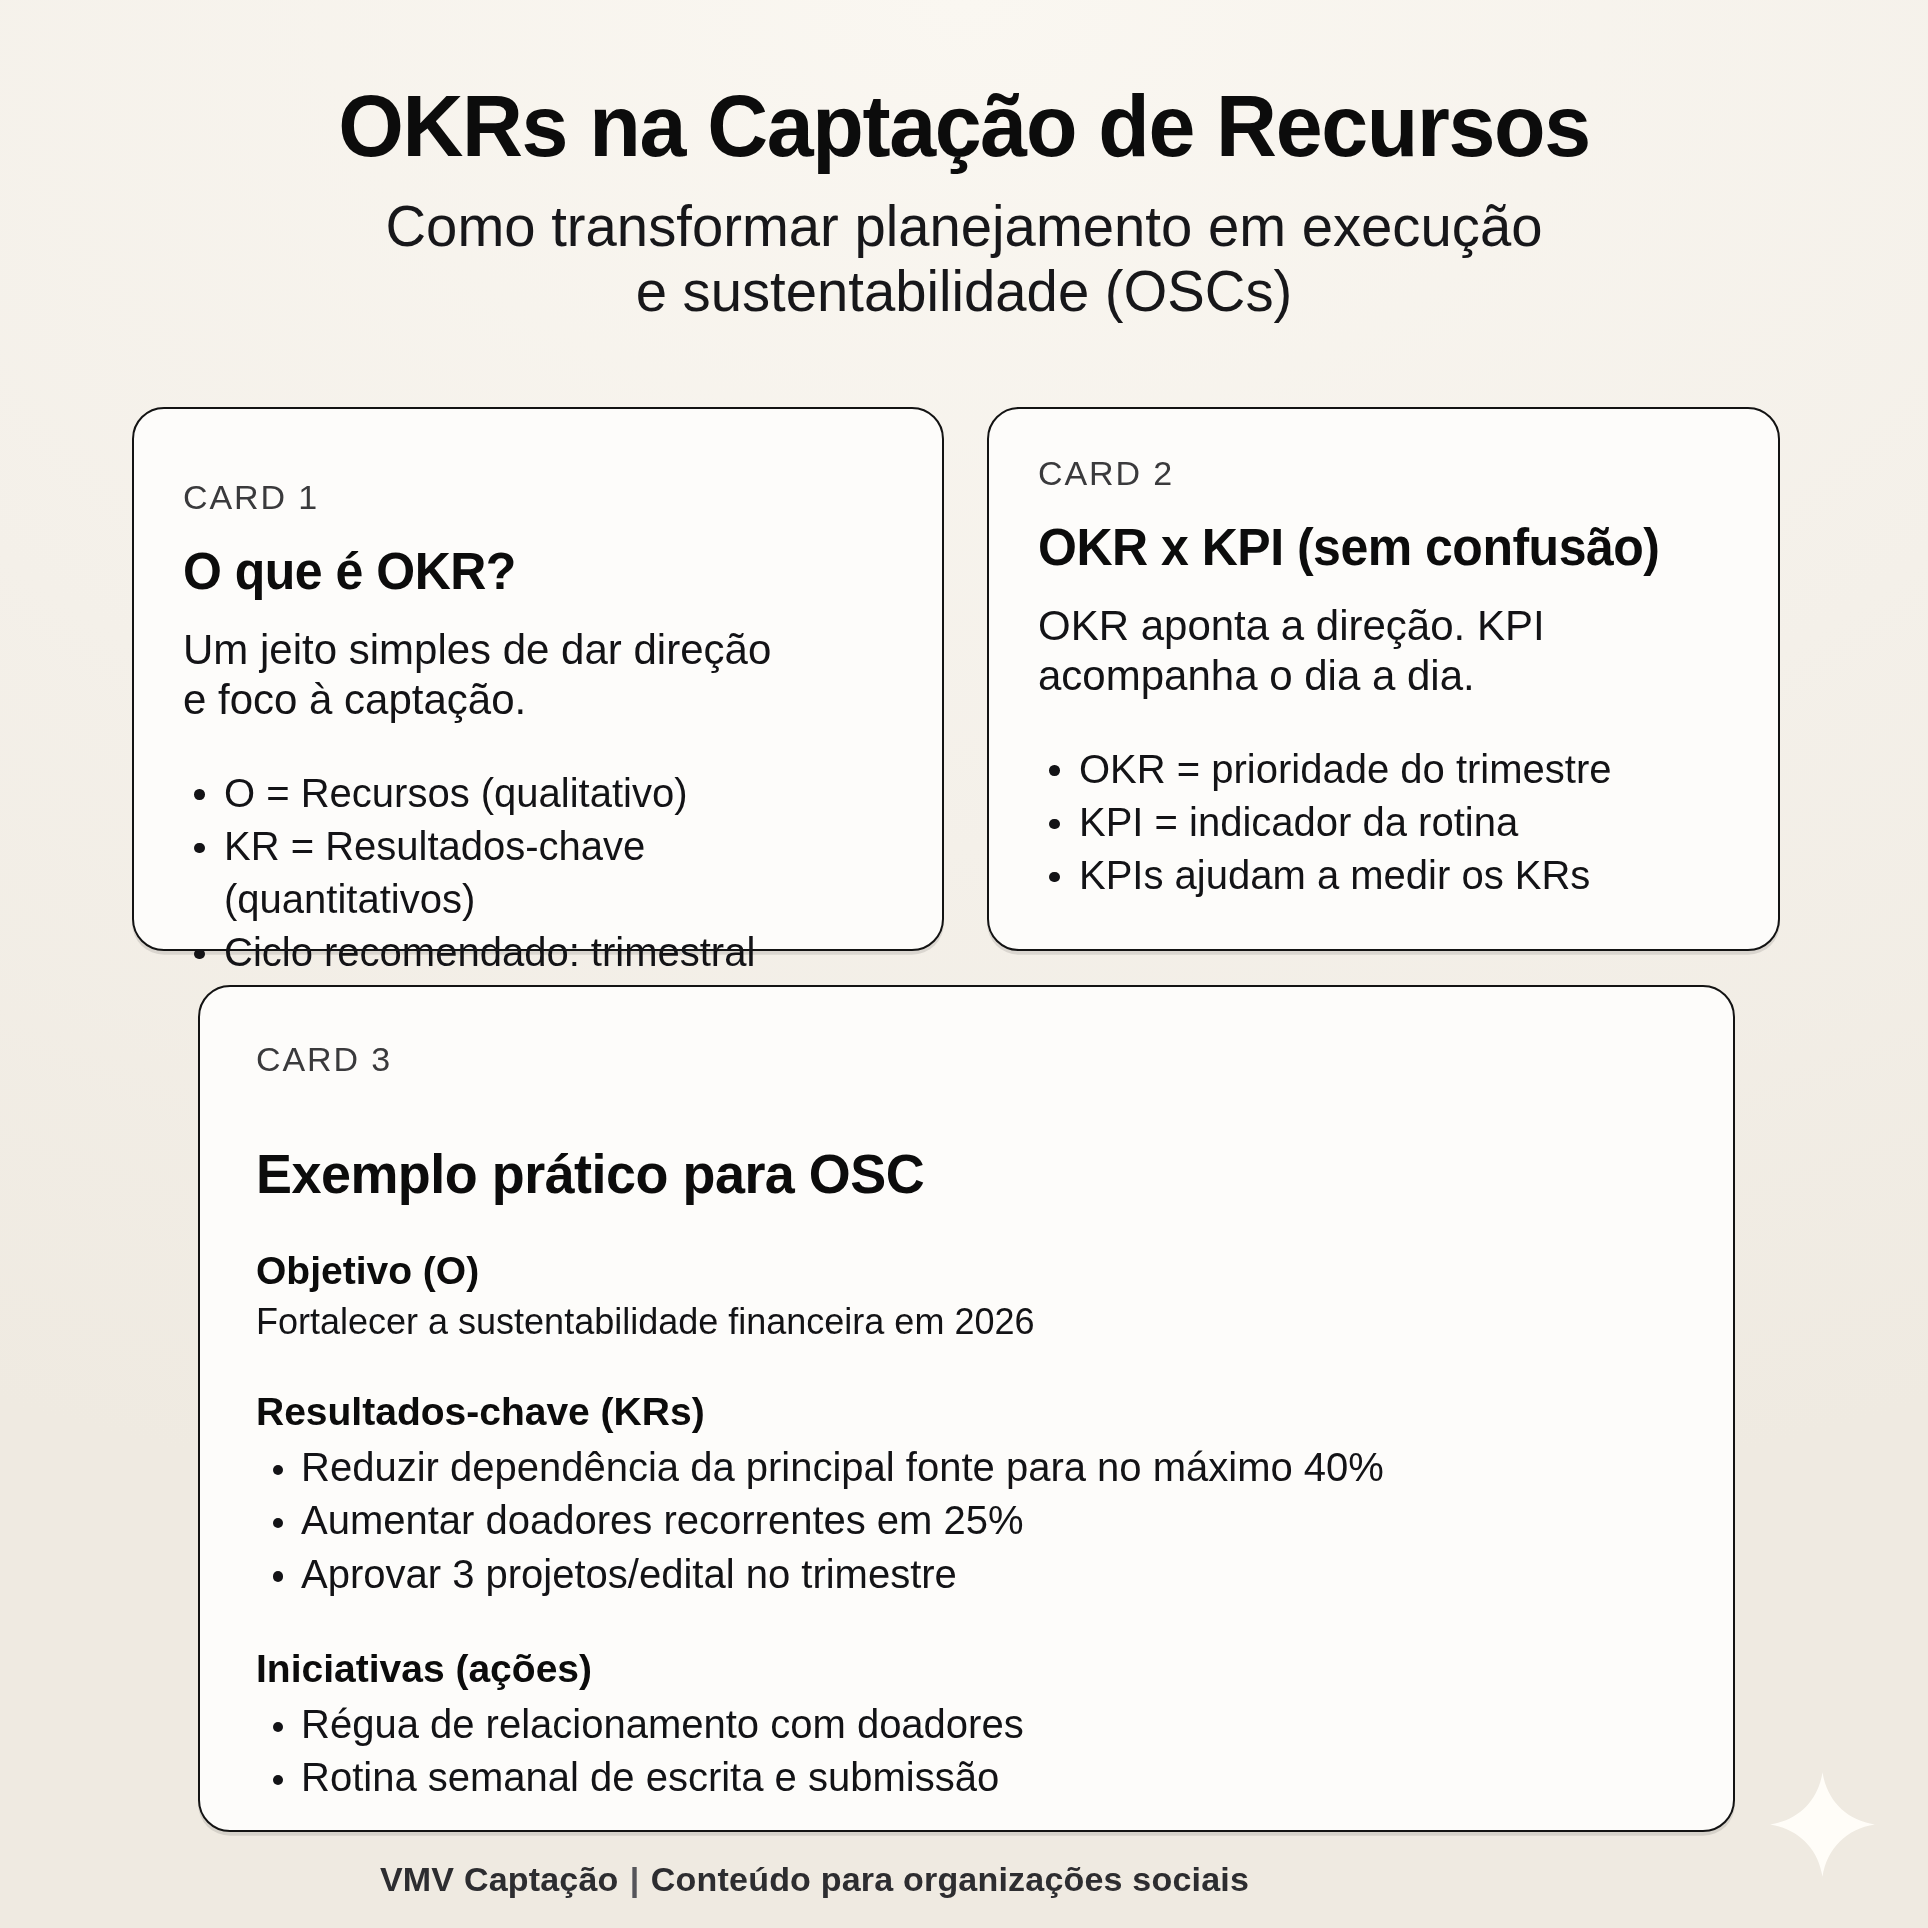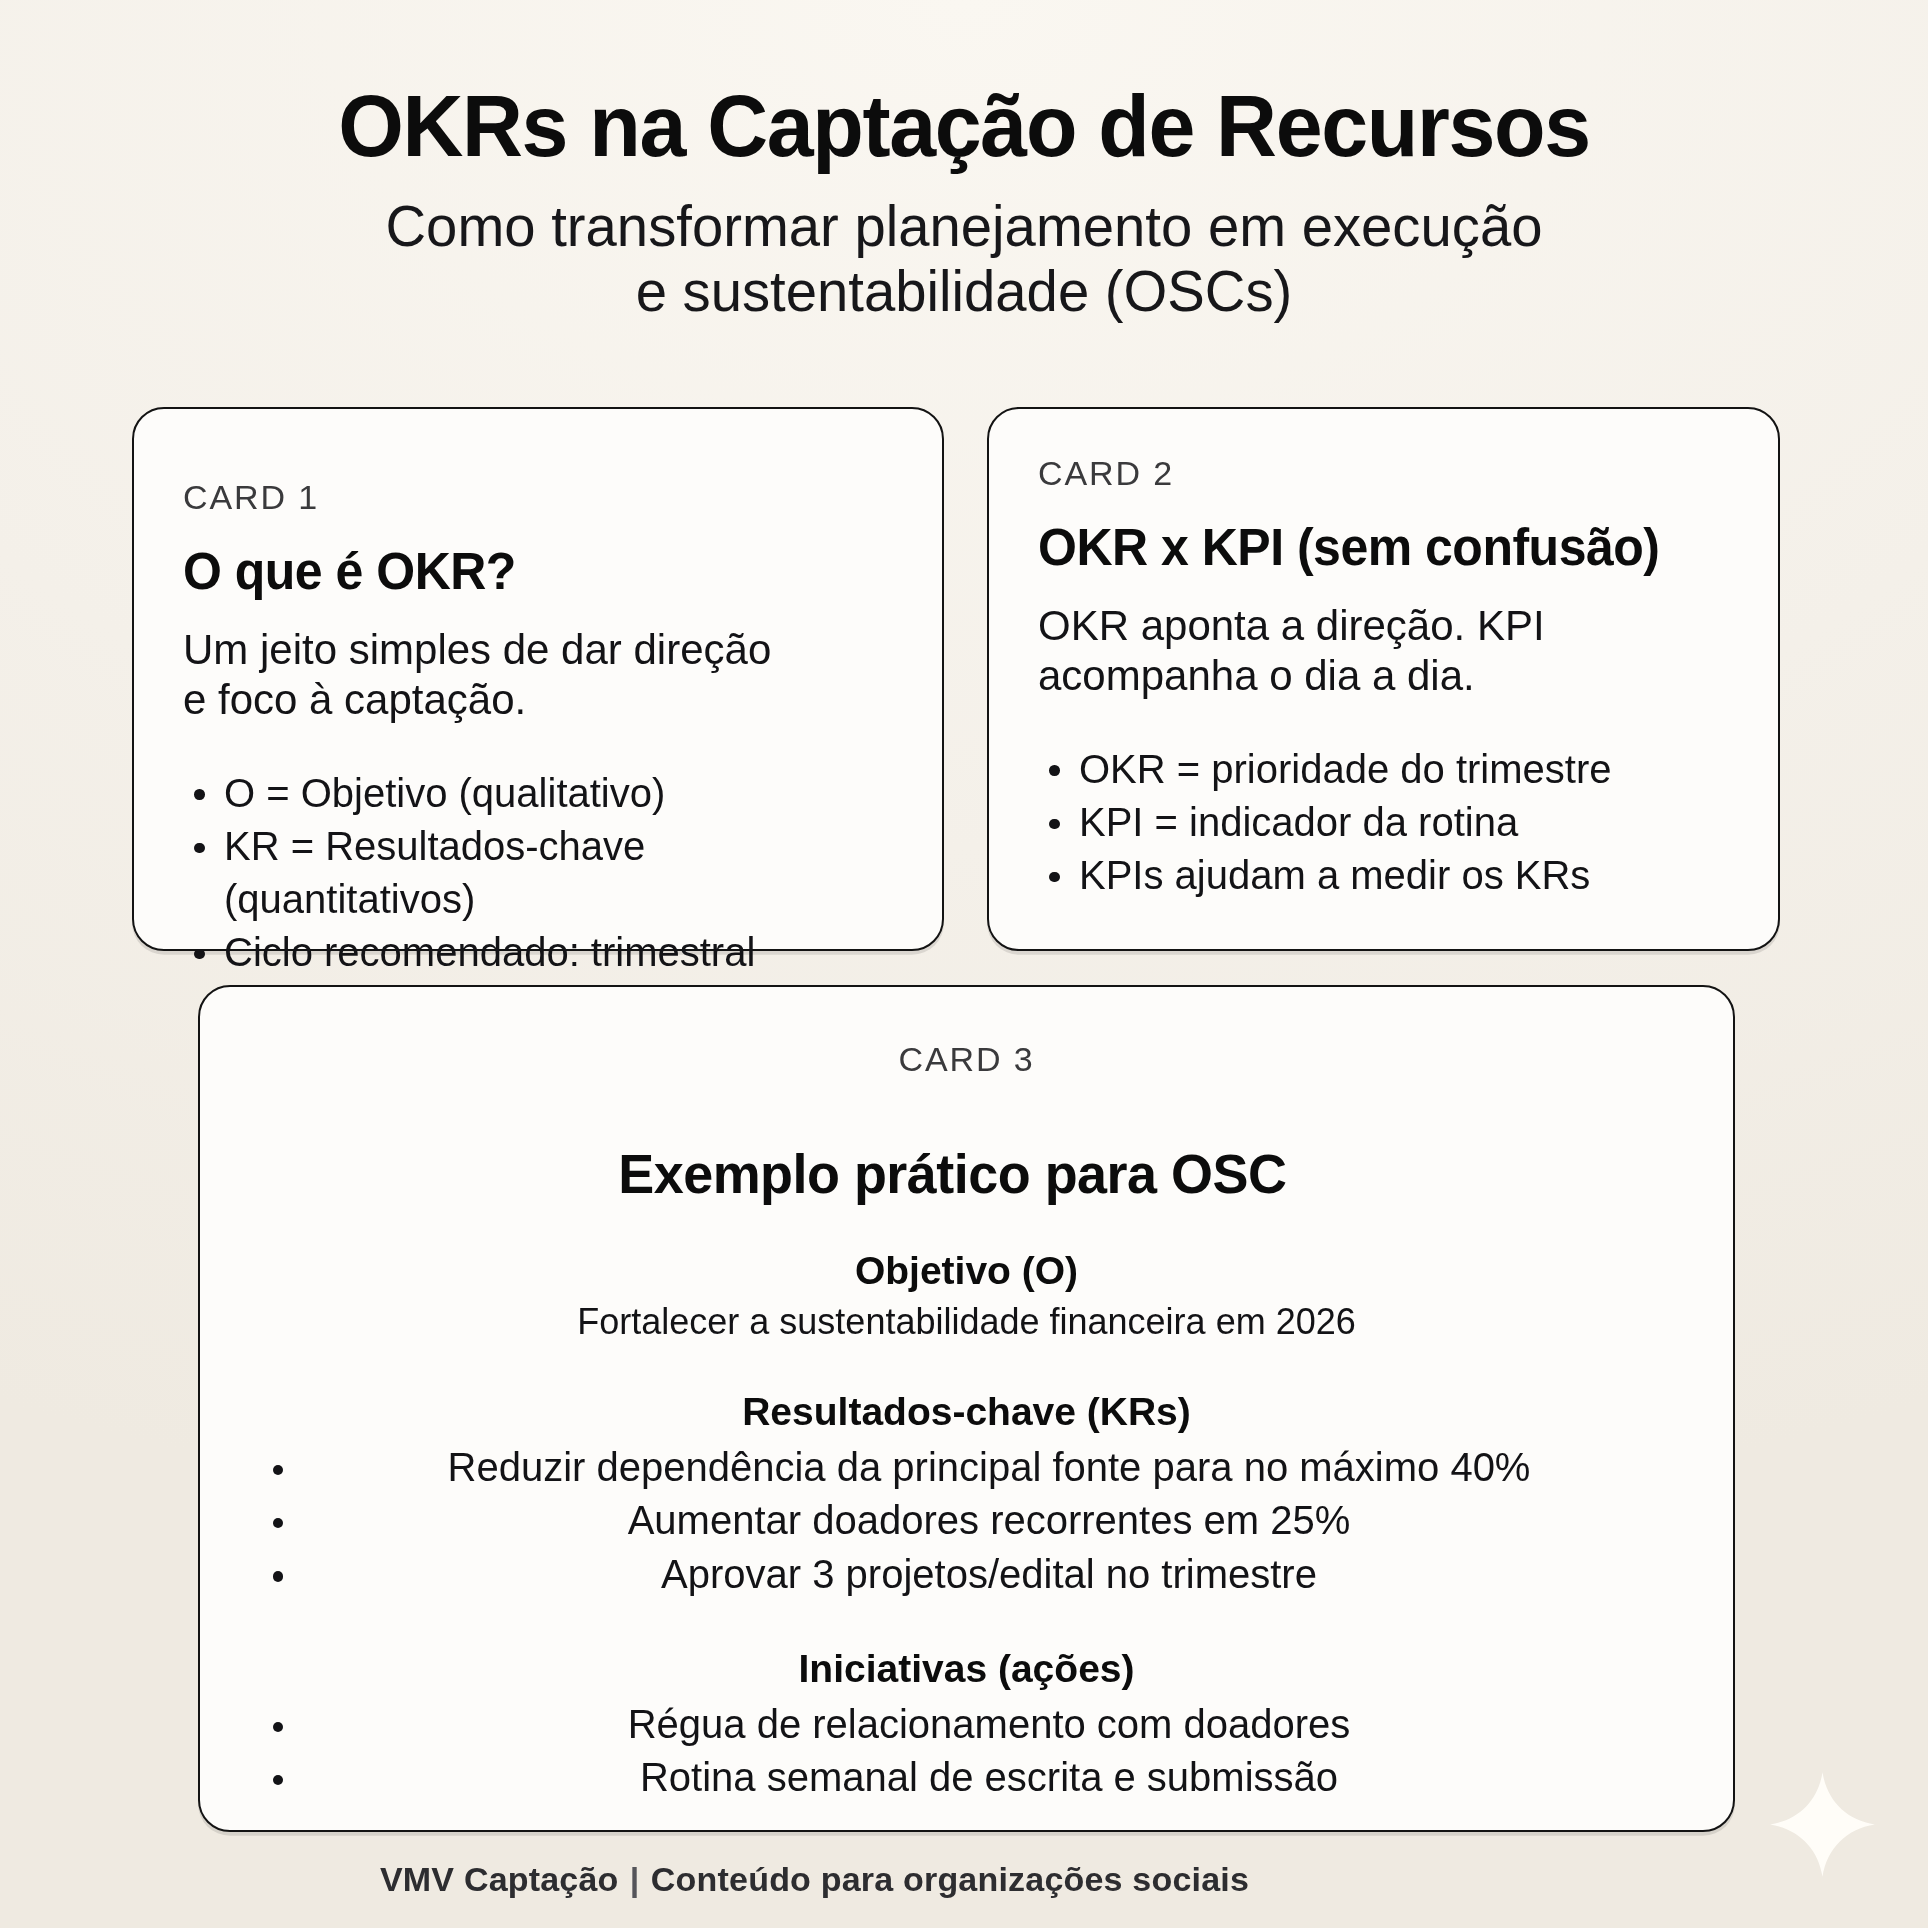--- a/index.html
+++ b/index.html
@@ -87,21 +87,20 @@
     height: 544px;
     padding: 45px 49px 25px 49px;
   }
 
   #card-3 {
     left: 198px;
     top: 985px;
     width: 1537px;
     height: 847px;
     padding: 53px 56px 38px 56px;
-    text-align: center;
   }
 
   .card-label {
     font-size: 34px;
     font-weight: 400;
     letter-spacing: 1.9px;
     color: #3a3a3c;
   }
 
   .card-title {
@@ -235,21 +234,21 @@
   </div>
 
   <div class="card" id="card-1">
     <div class="card-label">CARD 1</div>
     <div class="card-title">O que é OKR?</div>
     <div class="card-lead">
       <span class="lead-line">Um jeito simples de dar direção</span>
       <span class="lead-line">e foco à captação.</span>
     </div>
     <ul class="bullets">
-      <li>O = Objetivo (qualitativo)</li>
+      <li>O = Recursos (qualitativo)</li>
       <li>KR = Resultados-chave (quantitativos)</li>
       <li>Ciclo recomendado: trimestral</li>
     </ul>
   </div>
 
   <div class="card" id="card-2">
     <div class="card-label">CARD 2</div>
     <div class="card-title">OKR x KPI (sem confusão)</div>
     <div class="card-lead">
       <span class="lead-line">OKR aponta a direção. KPI</span>

